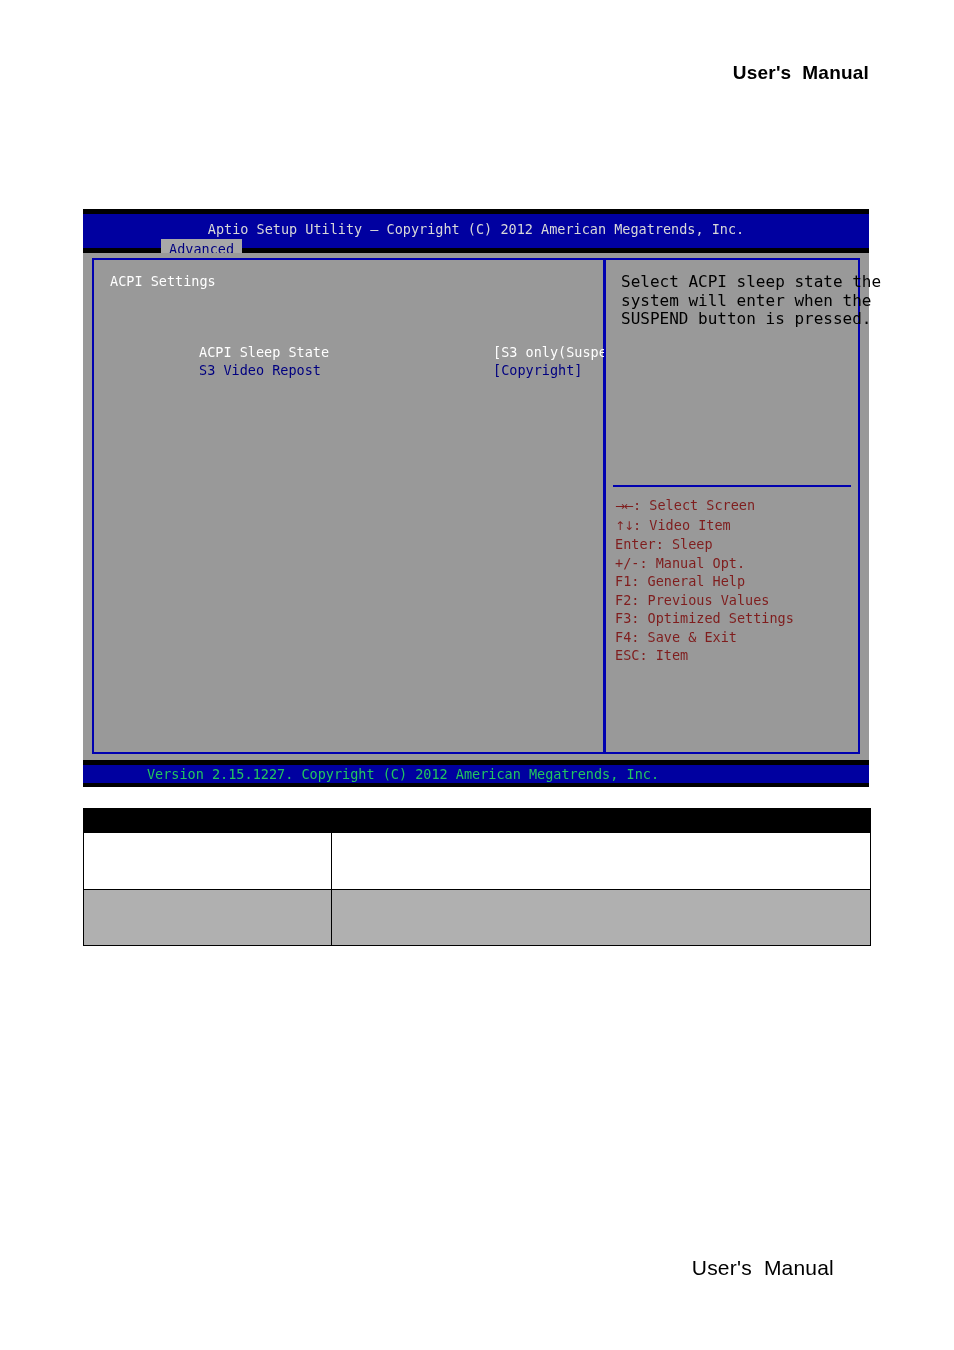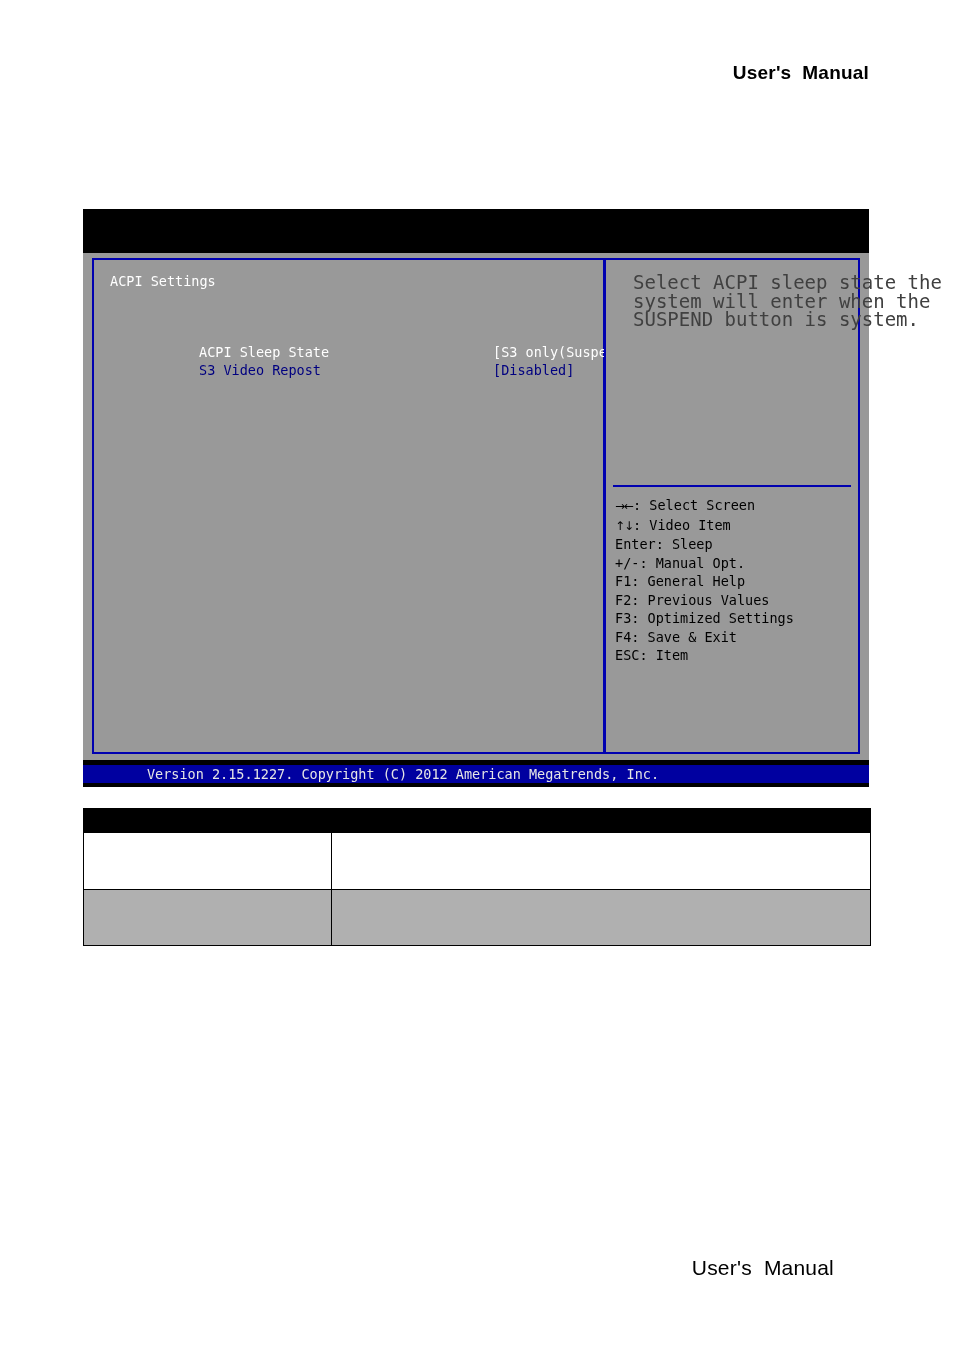--- a/index.html
+++ b/index.html
@@ -131,45 +131,45 @@
     white-space: pre;
     width: 480px;
   }
   .opt-row .opt-label { display: inline-block; width: 294px; white-space: pre; margin-left: 24px; }
   .opt-row .opt-value { display: inline-block; white-space: pre; }
   .opt-row.row0 { top: 68px; color: #ffffff; }
   .opt-row.row1 { top: 86px; color: #000080; }
 
   .help-text {
     position: absolute;
-    left: 27px;
+    left: 15px;
     top: 13px;
     width: 240px;
-    font-size: 19px;
+    font-size: 16px;
     line-height: 18.5px;
-    color: #404040;
+    color: #000000;
   }
   .help-text span { display: block; white-space: pre; }
 
   .help-sep {
     position: absolute;
     left: 7px;
     top: 225px;
     width: 238px;
     height: 2px;
     background: #0000b0;
   }
   .keylegend {
     position: absolute;
     left: 9px;
     top: 236px;
     width: 240px;
     font-size: 13.5px;
     line-height: 18.5px;
-    color: #000000;
+    color: #7f1d1d;
   }
   .keylegend .key-line { display: block; white-space: pre; }
   .keylegend .arrow {
     font-family: "DejaVu Sans", sans-serif;
     font-size: 12px;
     letter-spacing: -1px;
   }
 
   .bios-footer {
     position: absolute;
@@ -179,21 +179,21 @@
     height: 18px;
     background: #0000a0;
   }
   .bios-footer-text {
     position: absolute;
     left: 0;
     top: 1px;
     width: 640px;
     text-align: center;
     font-size: 13.5px;
-    color: #e5e5e5;
+    color: #22c55e;
     white-space: pre;
   }
   .bios-bottomline {
     position: absolute;
     left: 0;
     top: 574px;
     width: 786px;
     height: 4px;
     background: #000000;
   }
@@ -230,40 +230,44 @@
 </style>
 </head>
 <body>
 
 <div class="running-head-top">User's  Manual</div>
 
 <div class="bios">
 
   <div class="bios-topline"></div>
 
+  <div class="bios-titlebar">
+    <div class="bios-title">Aptio Setup Utility – Copyright (C) 2012 American Megatrends, Inc.</div>
+    <div class="tab-active">Advanced</div>
+  </div>
 
   <div class="bios-body">
 
     <div class="panel-left">
       <div class="settings-head">ACPI Settings</div>
 
       <div class="opt-row row0">
         <span class="opt-label">ACPI Sleep State</span><span class="opt-value">[S3 only(Suspend to ...]</span>
       </div>
 
       <div class="opt-row row1">
-        <span class="opt-label">S3 Video Repost</span><span class="opt-value">[Disabled]</span>
+        <span class="opt-label">S3 Video Repost</span><span class="opt-value">[Copyright]</span>
       </div>
     </div>
 
     <div class="panel-right">
       <div class="help-text">
         <span>Select ACPI sleep state the</span>
         <span>system will enter when the</span>
-        <span>SUSPEND button is system.</span>
+        <span>SUSPEND button is pressed.</span>
       </div>
 
       <div class="help-sep"></div>
 
       <div class="keylegend">
         <span class="key-line"><span class="arrow">→←</span><span>: Select Screen</span></span>
         <span class="key-line"><span class="arrow">↑↓</span><span>: Video Item</span></span>
         <span class="key-line">Enter: Sleep</span>
         <span class="key-line">+/-: Manual Opt.</span>
         <span class="key-line">F1: General Help</span>

